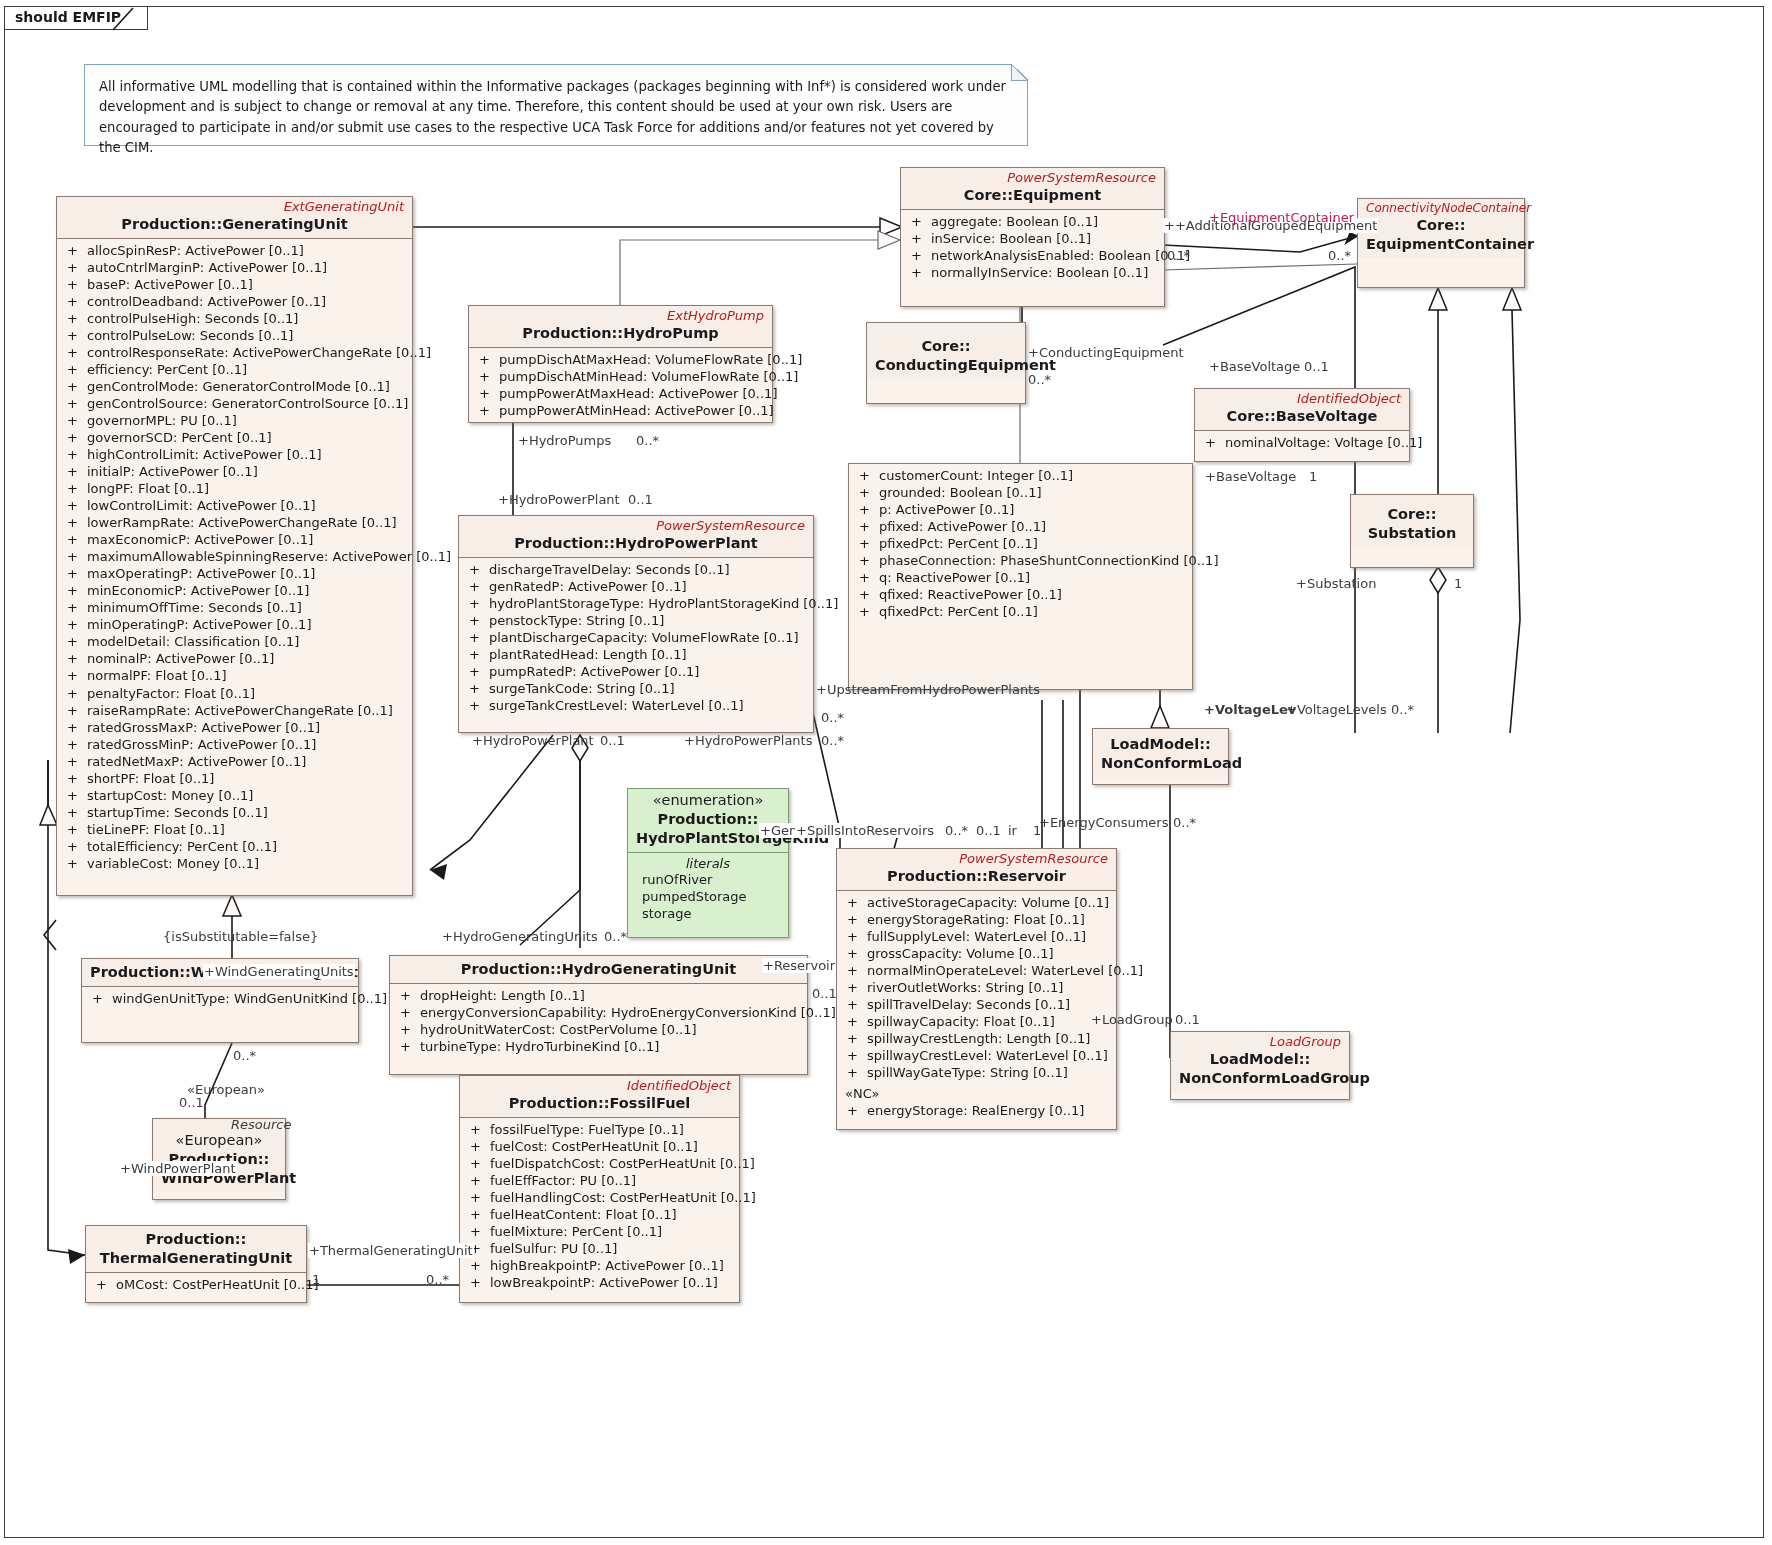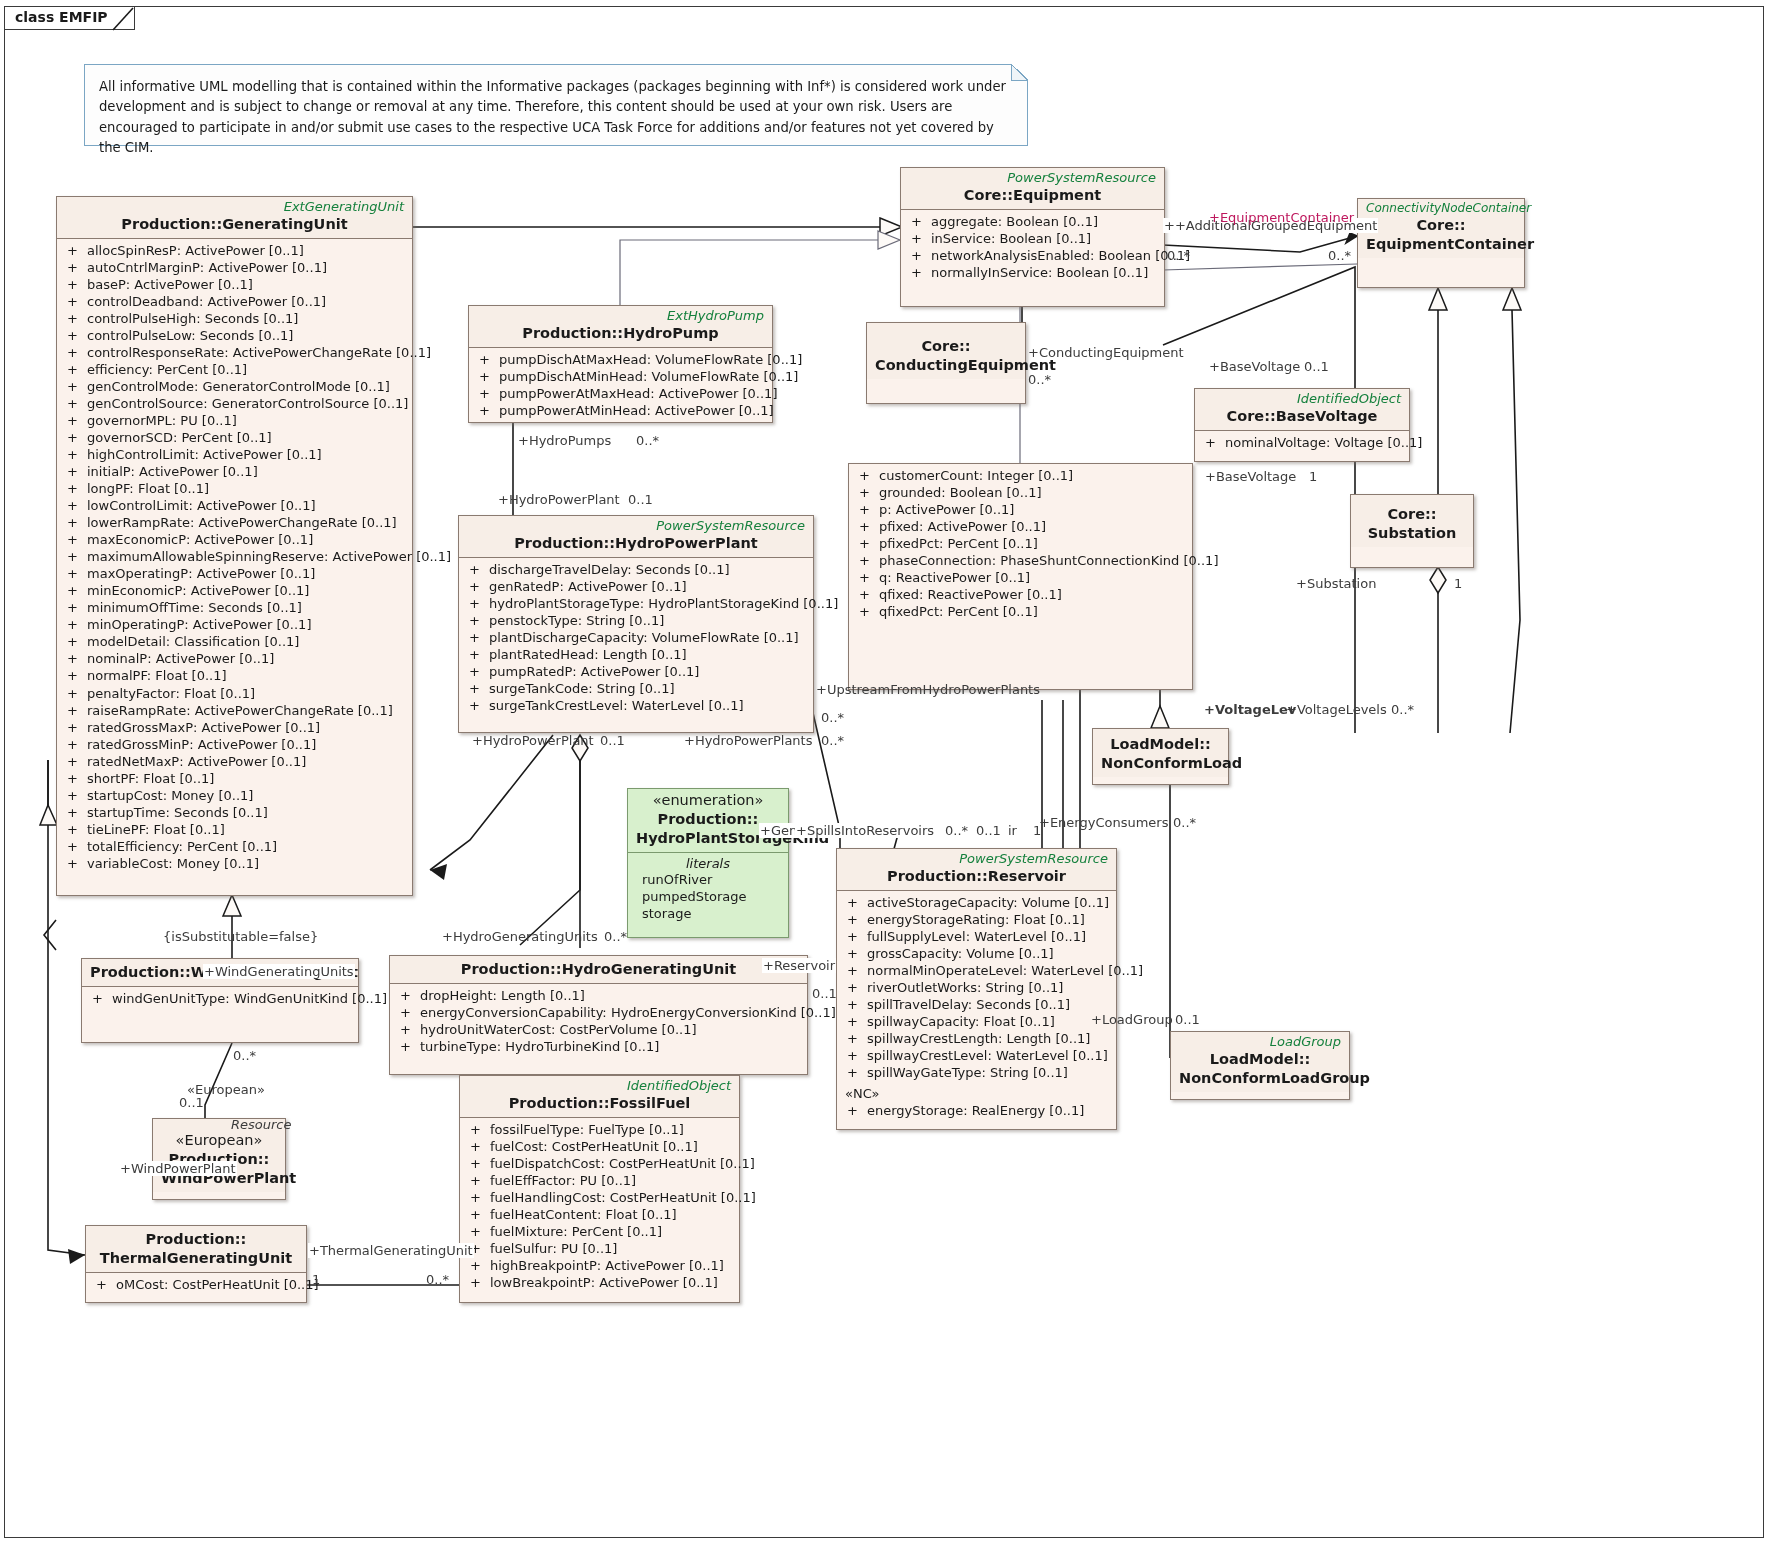--- a/index.html
+++ b/index.html
@@ -16,21 +16,21 @@
   .note{position:absolute;background:#fdfdfd;border:1px solid #7ba6c4;box-sizing:border-box;
         font-size:13.2px;line-height:1.55;color:#1a1a1a;padding:12px 14px 10px 14px;}
   .note .fold{position:absolute;right:-1px;top:-1px;width:16px;height:16px;
         background:linear-gradient(225deg,#ffffff 50%, #7ba6c4 50%, #7ba6c4 54%, #eef4f8 54%);
         border-left:1px solid #7ba6c4;border-bottom:1px solid #7ba6c4;}
 
   
   .cls{position:absolute;box-sizing:border-box;background:#fbf2ec;border:1px solid #8a7a70;
        box-shadow:2px 2px 3px rgba(120,110,104,.45);}
   .cls .hdr{background:#f7eee7;border-bottom:1px solid #8a7a70;padding:2px 8px 4px 8px;}
-  .cls .stereo{font-style:italic;font-size:13px;color:#15803d;text-align:right;line-height:1.25;}
+  .cls .stereo{font-style:italic;font-size:13px;color:#b91c1c;text-align:right;line-height:1.25;}
   .cls .name{font-weight:bold;font-size:14.5px;color:#1a1a1a;text-align:center;line-height:1.3;}
   .cls .body{padding:3px 2px 4px 2px;}
   .cls .attr{font-size:13px;color:#1a1a1a;line-height:1.31;white-space:nowrap;padding-left:8px;}
   .cls .attr .vis{display:inline-block;width:20px;color:#1a1a1a;}
   .cls.noattr .hdr{border-bottom:none;}
 
   
   .cls.enum{background:#d8f0cd;border:1px solid #7b9a6e;}
   .cls.enum .hdr{background:#d8f0cd;border-bottom:1px solid #7b9a6e;}
   .cls.enum .lit{font-size:13px;color:#1a1a1a;line-height:1.33;padding-left:12px;}
@@ -46,21 +46,21 @@
   svg.links .hollow{fill:#fdfaf7;stroke:#1a1a1a;stroke-width:1.5;}
   svg.links .hollowthin{fill:#fdfaf7;stroke:#6a6a78;stroke-width:1.2;}
   svg.links .solidhead{fill:#1a1a1a;}
 </style>
 </head>
 <body>
 
 <div id="canvas">
 
   <div class="frame"></div>
-  <div class="frame-tab">class EMFIP</div>
+  <div class="frame-tab">should EMFIP</div>
   <svg class="links" style="z-index:3">
     <line x1="113" y1="30" x2="133" y2="8" stroke="#3a3a3a" stroke-width="1.2"></line>
   </svg>
 
   <div class="note" style="left:84px;top:64px;width:944px;height:82px;">
     <span>All informative UML modelling that is contained within the Informative packages (packages beginning with Inf*) is considered work under development and is subject to change or removal at any time.  Therefore, this content should be used at your own risk. Users are encouraged to participate in and/or submit use cases to the respective UCA Task Force for additions and/or features not yet covered by the CIM.</span>
     <span class="fold"></span>
   </div>
 
   <svg class="links">

